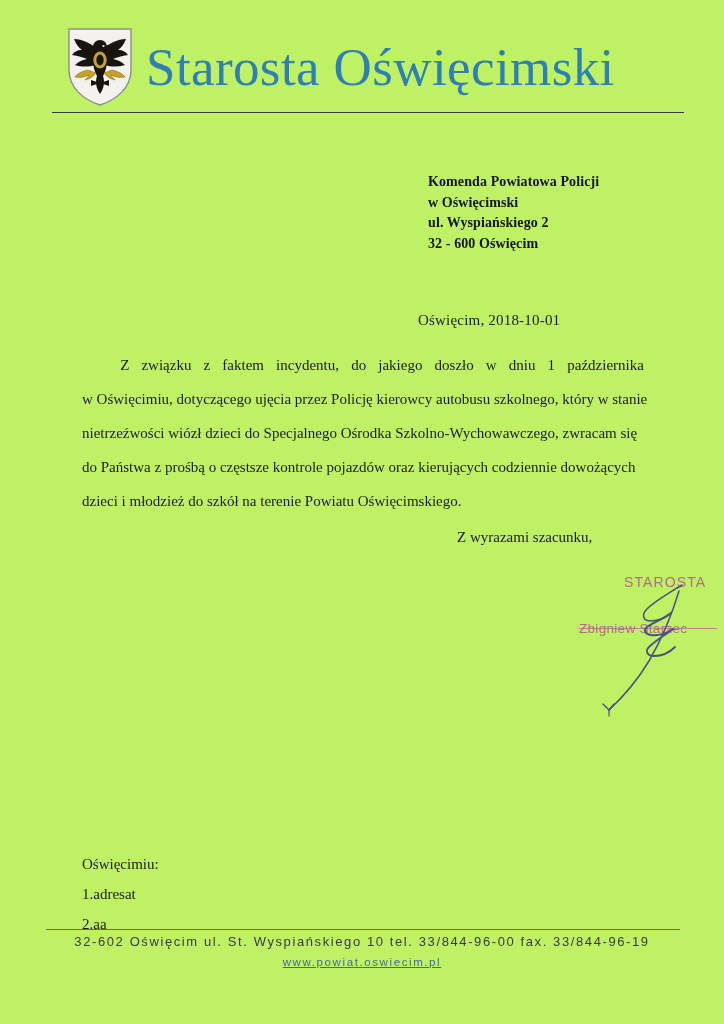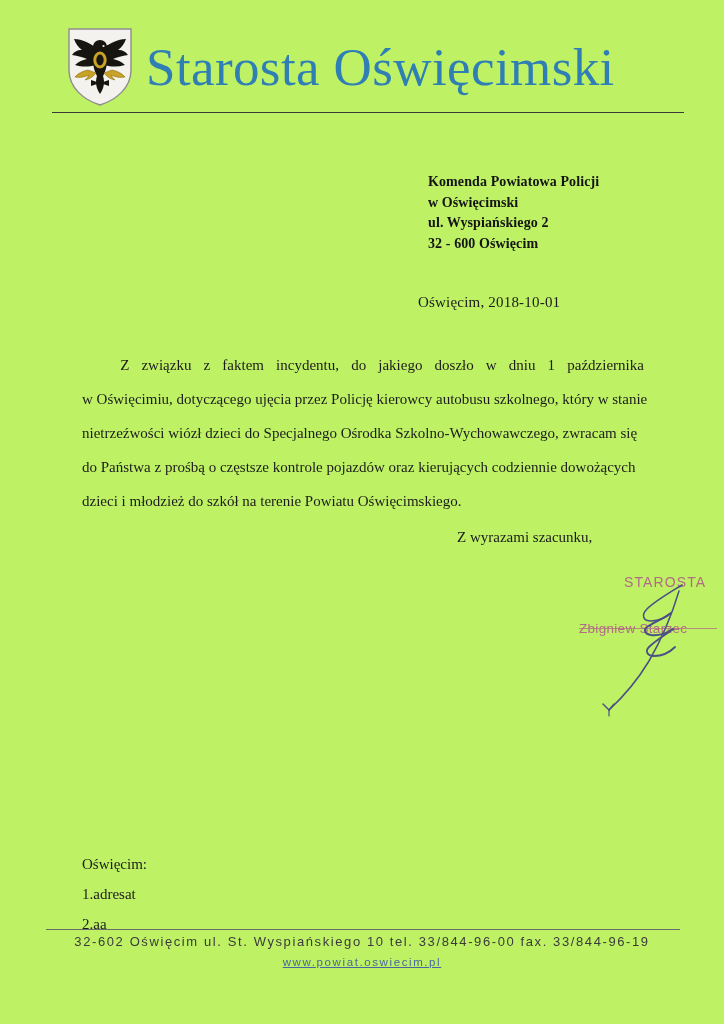--- a/index.html
+++ b/index.html
@@ -71,21 +71,21 @@
     line-height: 20.5px;
     letter-spacing: 0.1px;
     color: #141414;
   }
   .addressee div { white-space: nowrap; }
 
   
   .placedate {
     position: absolute;
     left: 418px;
-    top: 294px;
+    top: 312px;
     font-size: 15px;
     letter-spacing: 0.2px;
     color: #1c1c1c;
     white-space: nowrap;
   }
 
   
   .body-text {
     position: absolute;
     left: 82px;
@@ -319,21 +319,21 @@
 
           <path d="M58 145 L52 139" stroke-width="1.4"></path>
           <path d="M58 145 L63 139" stroke-width="1.4"></path>
           <path d="M58 145 L58 151" stroke-width="1.2"></path>
         </g>
       </svg>
     </div>
   </div>
 
   <div class="distribution">
-    <div>Oświęcim:</div>
+    <div>Oświęcimiu:</div>
     <div>1.adresat</div>
     <div>2.aa</div>
   </div>
 
   <div class="footer-rule"></div>
   <div class="footer">
     <div class="footer-address">32-602 Oświęcim  ul. St. Wyspiańskiego 10  tel. 33/844-96-00  fax. 33/844-96-19</div>
     <a class="footer-url" href="#">www.powiat.oswiecim.pl</a>
   </div>
 

